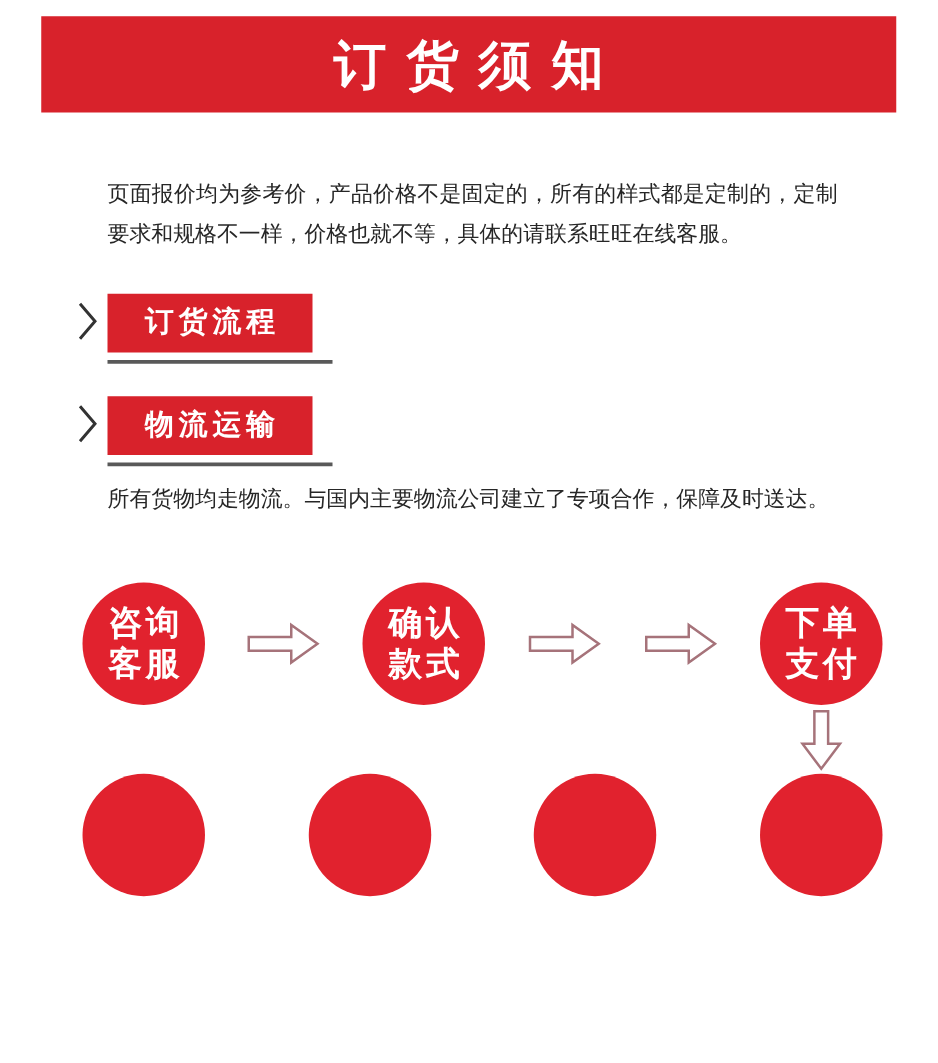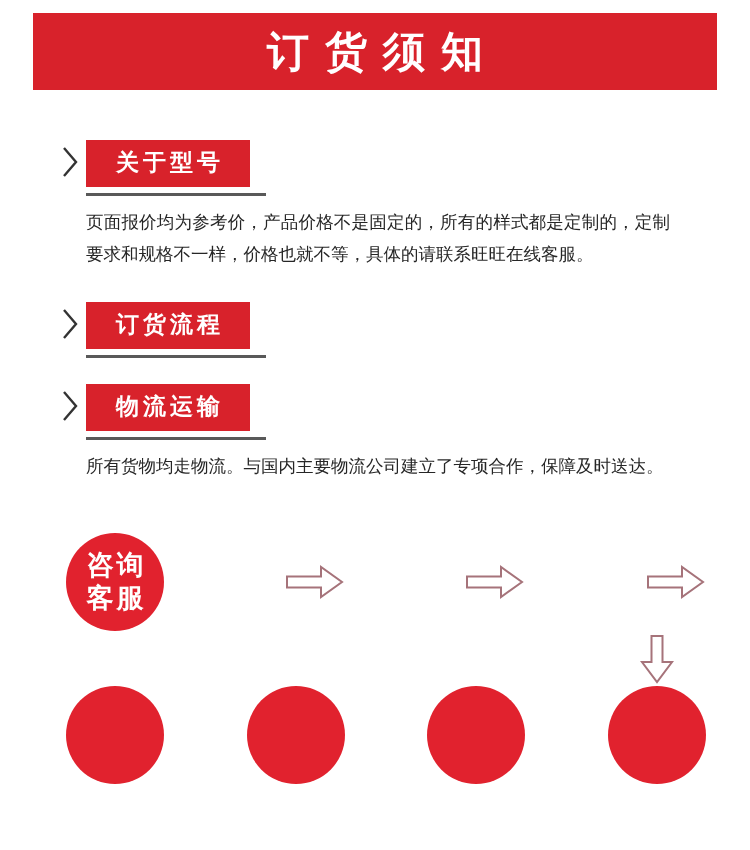--- a/index.html
+++ b/index.html
@@ -70,30 +70,20 @@
 </head>
 <body>
 
 <div class="page">
 
   <header class="banner">
     <h1>订货须知</h1>
   </header>
 
   <section class="sec sec-model">
-    <div class="sec-head">
-      <span class="chev">
-        <svg class="arrow-svg" width="16" height="34" viewBox="0 0 16 34">
-            <polyline points="2,3 14,17 2,31" fill="none" stroke="#333333" stroke-width="2.4"></polyline>
-          </svg>
-      </span>
-      <span class="badge-wrap">
-        <span class="badge">关于型号</span>
-      </span>
-    </div>
     <p class="sec-body">页面报价均为参考价，产品价格不是固定的，所有的样式都是定制的，定制要求和规格不一样，价格也就不等，具体的请联系旺旺在线客服。</p>
   </section>
 
 
   <section class="sec sec-process">
     <div class="sec-head">
       <span class="chev">
         <svg class="arrow-svg" width="16" height="34" viewBox="0 0 16 34">
             <polyline points="2,3 14,17 2,31" fill="none" stroke="#333333" stroke-width="2.4"></polyline>
           </svg>
@@ -123,30 +113,38 @@
     <div class="flow-row">
       <div class="circle">
         <span>咨询</span>
         <span>客服</span>
       </div>
       <span class="harrow">
         <svg class="arrow-svg" width="60" height="40" viewBox="0 0 60 40">
             <polygon points="2,14.5 36,14.5 36,5 57,20 36,35 36,25.5 2,25.5" fill="#ffffff" stroke="#a6737a" stroke-width="2"></polygon>
           </svg>
       </span>
+      <div class="circle">
+        <span>确认</span>
+        <span>款式</span>
+      </div>
       <span class="harrow">
         <svg class="arrow-svg" width="60" height="40" viewBox="0 0 60 40">
             <polygon points="2,14.5 36,14.5 36,5 57,20 36,35 36,25.5 2,25.5" fill="#ffffff" stroke="#a6737a" stroke-width="2"></polygon>
           </svg>
       </span>
       <span class="harrow">
         <svg class="arrow-svg" width="60" height="40" viewBox="0 0 60 40">
             <polygon points="2,14.5 36,14.5 36,5 57,20 36,35 36,25.5 2,25.5" fill="#ffffff" stroke="#a6737a" stroke-width="2"></polygon>
           </svg>
       </span>
+      <div class="circle">
+        <span>下单</span>
+        <span>支付</span>
+      </div>
     </div>
 
     <div class="down-row">
       <span>
         <svg class="arrow-svg" width="40" height="50" viewBox="0 0 40 50">
             <polygon points="14.5,2 25.5,2 25.5,28 35,28 20,48 5,28 14.5,28" fill="#ffffff" stroke="#a6737a" stroke-width="2"></polygon>
           </svg>
       </span>
     </div>
 

